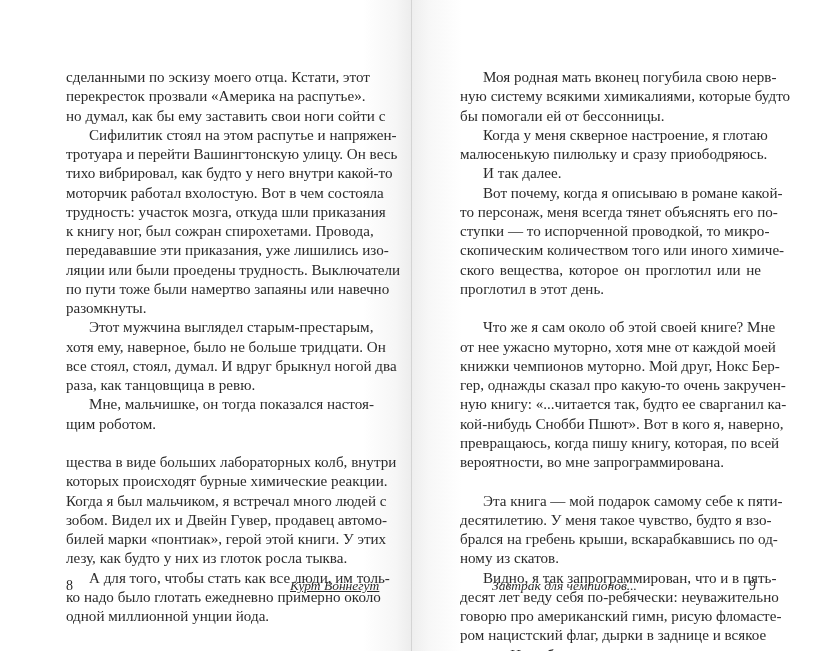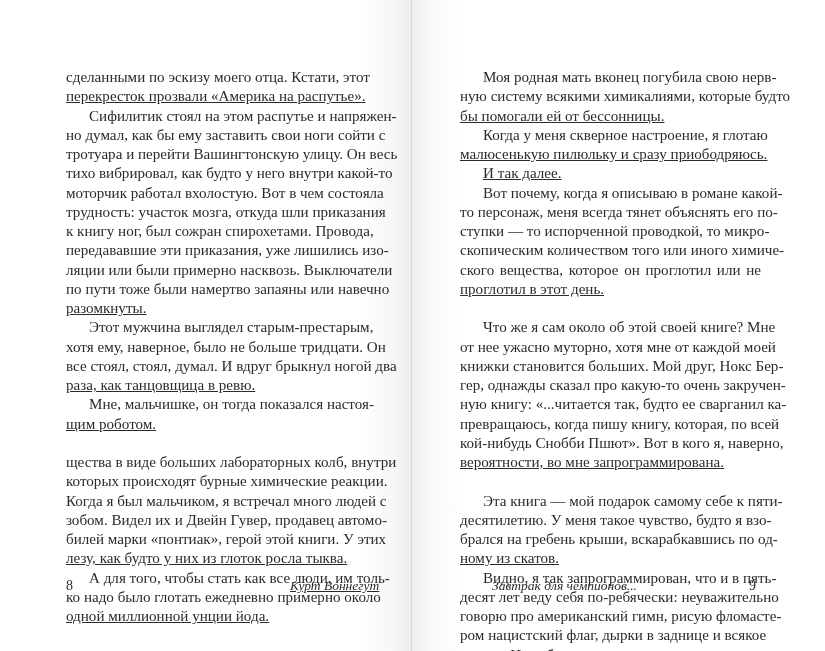--- a/index.html
+++ b/index.html
@@ -13,48 +13,48 @@
     .page { position: absolute; top: 0; height: 651px; }
     .page.left { left: 0; width: 412px;
       background: linear-gradient(to right, #ffffff 0%, #ffffff 88%, #f6f6f6 96%, #ececec 100%); }
     .page.right { left: 412px; width: 413px;
       background: linear-gradient(to right, #eeeeee 0%, #f7f7f7 4%, #ffffff 12%, #ffffff 100%); }
     .spine { position: absolute; left: 411px; top: 0; width: 1px; height: 651px; background: #d4d4d4; }
     .column { position: absolute; top: 68px; font-size: 15.1px; line-height: 19.25px; }
     .page.left .column { left: 66px; width: 300px; }
     .page.right .column { left: 48px; width: 301px; }
     .line { display: block; white-space: nowrap; text-align: justify; text-align-last: justify; height: 19.25px; }
-    .line.last { text-align-last: left; text-decoration: underline; }
+    .line.last { text-align-last: left; }
     .line.indent { padding-left: 23px; }
     .gap { display: block; height: 19.25px; }
     .footer { position: absolute; top: 578px; font-size: 14px; }
     .folio { font-style: normal; }
     .running { font-style: italic; font-size: 13.5px; }
     .page.left .folio { left: 66px; }
     .page.left .running { left: 290px; text-decoration: underline; }
     .page.right .running { left: 48px; margin-left: 32px; }
     .page.right .folio { left: 337px; }
   </style>
 </head>
 <body>
 
 <div class="spread">
   <div class="page left">
     <div class="column" id="left-column">
         <span class="line">сделанными по эскизу моего отца. Кстати, этот</span>
         <span class="line last">перекресток прозвали «Америка на распутье».</span>
+        <span class="line">но думал, как бы ему заставить свои ноги сойти с</span>
         <span class="line indent">Сифилитик стоял на этом распутье и напряжен-</span>
-        <span class="line">но думал, как бы ему заставить свои ноги сойти с</span>
         <span class="line">тротуара и перейти Вашингтонскую улицу. Он весь</span>
         <span class="line">тихо вибрировал, как будто у него внутри какой-то</span>
         <span class="line">моторчик работал вхолостую. Вот в чем состояла</span>
         <span class="line">трудность: участок мозга, откуда шли приказания</span>
         <span class="line">к книгу ног, был сожран спирохетами. Провода,</span>
         <span class="line">передававшие эти приказания, уже лишились изо-</span>
-        <span class="line">ляции или были примерно насквозь. Выключатели</span>
+        <span class="line">ляции или были проедены трудность. Выключатели</span>
         <span class="line">по пути тоже были намертво запаяны или навечно</span>
         <span class="line last">разомкнуты.</span>
         <span class="line indent">Этот мужчина выглядел старым-престарым,</span>
         <span class="line">хотя ему, наверное, было не больше тридцати. Он</span>
         <span class="line">все стоял, стоял, думал. И вдруг брыкнул ногой два</span>
         <span class="line last">раза, как танцовщица в ревю.</span>
         <span class="line indent">Мне, мальчишке, он тогда показался настоя-</span>
         <span class="line last">щим роботом.</span>
         <span class="gap"></span>
         <span class="line">щества в виде больших лабораторных колб, внутри</span>
@@ -81,25 +81,25 @@
         <span class="line indent last">И так далее.</span>
         <span class="line indent">Вот почему, когда я описываю в романе какой-</span>
         <span class="line">то персонаж, меня всегда тянет объяснять его по-</span>
         <span class="line">ступки — то испорченной проводкой, то микро-</span>
         <span class="line">скопическим количеством того или иного химиче-</span>
         <span class="line">ского вещества, которое он проглотил или не</span>
         <span class="line last">проглотил в этот день.</span>
         <span class="gap"></span>
         <span class="line indent">Что же я сам около об этой своей книге? Мне</span>
         <span class="line">от нее ужасно муторно, хотя мне от каждой моей</span>
-        <span class="line">книжки становится больших. Мой друг, Нокс Бер-</span>
+        <span class="line">книжки чемпионов муторно. Мой друг, Нокс Бер-</span>
         <span class="line">гер, однажды сказал про какую-то очень закручен-</span>
         <span class="line">ную книгу: «...читается так, будто ее сварганил ка-</span>
+        <span class="line">кой-нибудь Снобби Пшют». Вот в кого я, наверно,</span>
         <span class="line">превращаюсь, когда пишу книгу, которая, по всей</span>
-        <span class="line">кой-нибудь Снобби Пшют». Вот в кого я, наверно,</span>
         <span class="line last">вероятности, во мне запрограммирована.</span>
         <span class="gap"></span>
         <span class="line indent">Эта книга — мой подарок самому себе к пяти-</span>
         <span class="line">десятилетию. У меня такое чувство, будто я взо-</span>
         <span class="line">брался на гребень крыши, вскарабкавшись по од-</span>
         <span class="line last">ному из скатов.</span>
         <span class="line indent">Видно, я так запрограммирован, что и в пять-</span>
         <span class="line">десят лет веду себя по-ребячески: неуважительно</span>
         <span class="line">говорю про американский гимн, рисую фломасте-</span>
         <span class="line">ром нацистский флаг, дырки в заднице и всякое</span>

